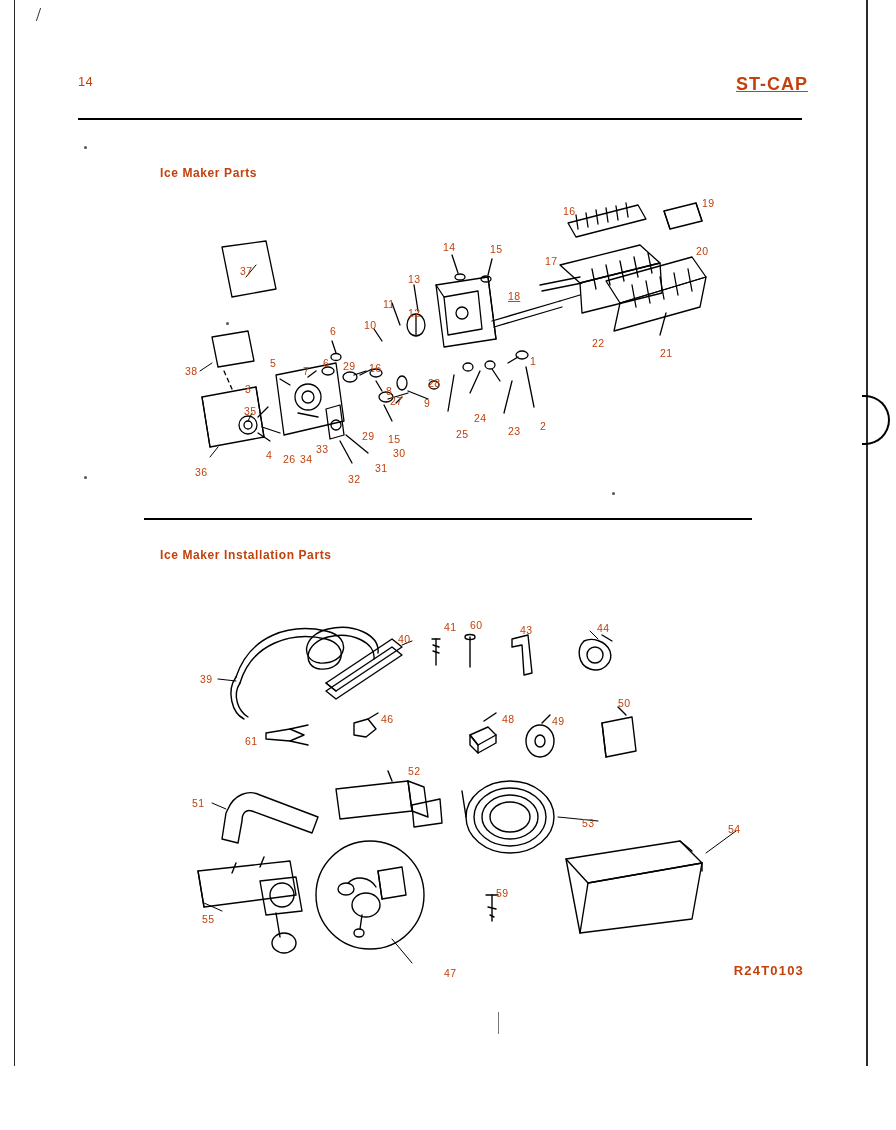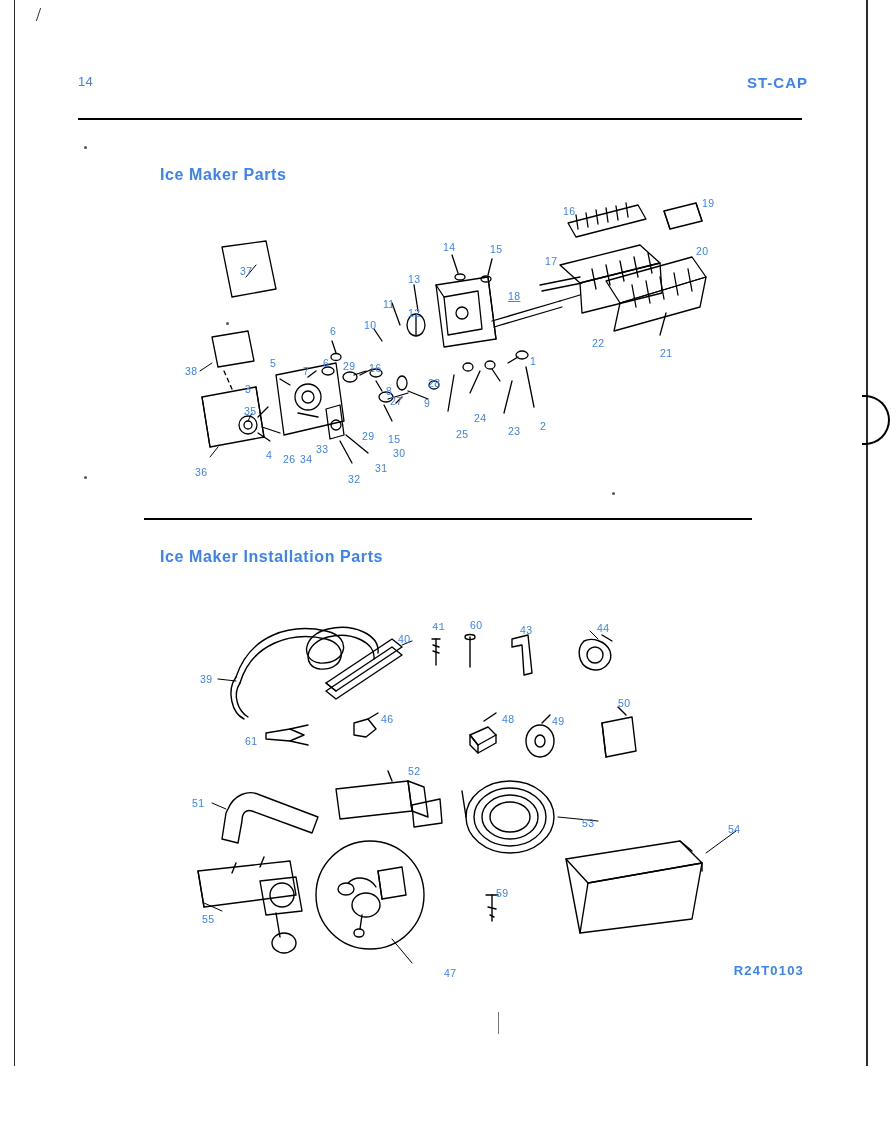--- a/index.html
+++ b/index.html
@@ -6,21 +6,21 @@
     margin: 0;
     padding: 0;
     background: #ffffff;
   }
   .page {
     position: relative;
     width: 896px;
     height: 1066px;
     background: #ffffff;
     font-family: "Liberation Sans", sans-serif;
-    color: #3b82f6;
+    color: #c2410c;
     overflow: hidden;
   }
   
   .sheet-edge-left {
     position: absolute;
     left: 14px; top: 0; width: 1px; height: 1130px;
     background: #2b2b2b;
   }
   .sheet-edge-right {
     position: absolute;
@@ -51,34 +51,35 @@
     position: absolute;
     left: 0; top: 88px;
     width: 896px;
     text-align: center;
     font-size: 13.5px;
     letter-spacing: 0.6px;
   }
   .hdr-right {
     position: absolute;
     right: 88px; top: 74px;
-    font-size: 15px;
+    font-size: 18px;
     letter-spacing: 1px;
     font-weight: 600;
+    text-decoration: underline;
   }
   .hdr-rule {
     position: absolute;
     left: 78px; top: 118px;
     width: 724px; height: 2px;
     background: #000;
   }
 
   .section-title {
     position: absolute;
-    font-size: 16px;
+    font-size: 12px;
     font-weight: 700;
     letter-spacing: 0.6px;
   }
   #title-ice-maker-parts { left: 160px; top: 166px; }
   #title-ice-maker-install { left: 160px; top: 548px; }
 
   .mid-rule {
     position: absolute;
     left: 144px; top: 518px;
     width: 608px; height: 2px;
@@ -418,21 +419,21 @@
       <path d="M450,36 L458,44" stroke-width="1"></path>
       <path d="M72,208 L86,214" stroke-width="1"></path>
       <path d="M458,226 L418,222" stroke-width="1"></path>
       <path d="M596,236 L566,258" stroke-width="1"></path>
       <path d="M82,316 L64,308" stroke-width="1"></path>
     </svg>
 
     <div id="callouts-2" style="position:absolute; left:0; top:0; width:660px; height:390px;">
         <div class="callout" style="position: absolute; left: 60px; top: 78px;">39</div>
         <div class="callout" style="position: absolute; left: 258px; top: 38px;">40</div>
-        <div class="callout" style="position: absolute; left: 292px; top: 26px; font-family: Liberation Mono, monospace;">41</div>
+        <div class="callout" style="position: absolute; left: 304px; top: 26px;">41</div>
         <div class="callout" style="position: absolute; left: 330px; top: 24px;">60</div>
         <div class="callout" style="position: absolute; left: 380px; top: 29px;">43</div>
         <div class="callout" style="position: absolute; left: 457px; top: 27px;">44</div>
         <div class="callout" style="position: absolute; left: 105px; top: 140px;">61</div>
         <div class="callout" style="position: absolute; left: 241px; top: 118px;">46</div>
         <div class="callout" style="position: absolute; left: 362px; top: 118px;">48</div>
         <div class="callout" style="position: absolute; left: 412px; top: 120px;">49</div>
         <div class="callout" style="position: absolute; left: 478px; top: 102px;">50</div>
         <div class="callout" style="position: absolute; left: 52px; top: 202px;">51</div>
         <div class="callout" style="position: absolute; left: 268px; top: 170px;">52</div>

